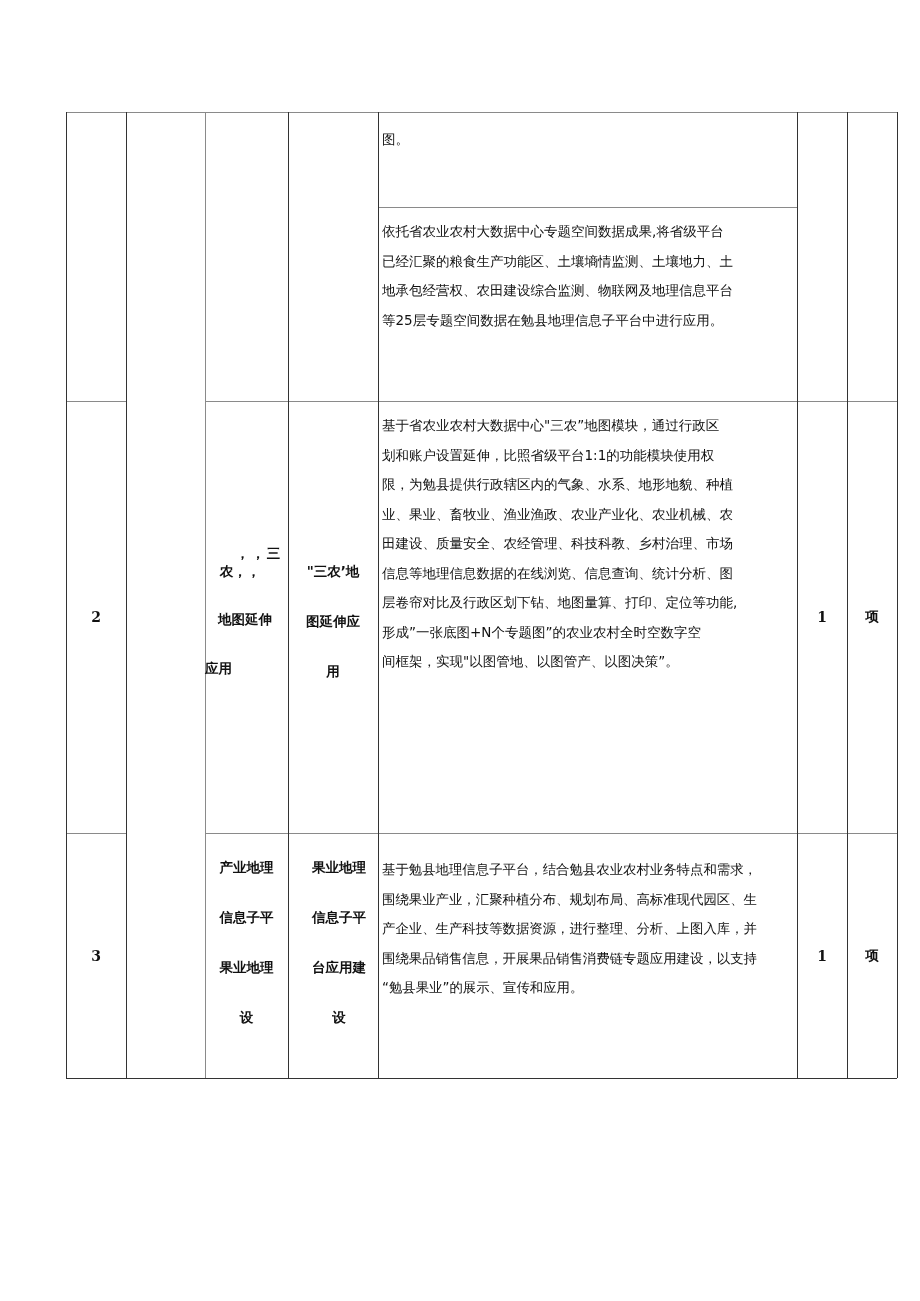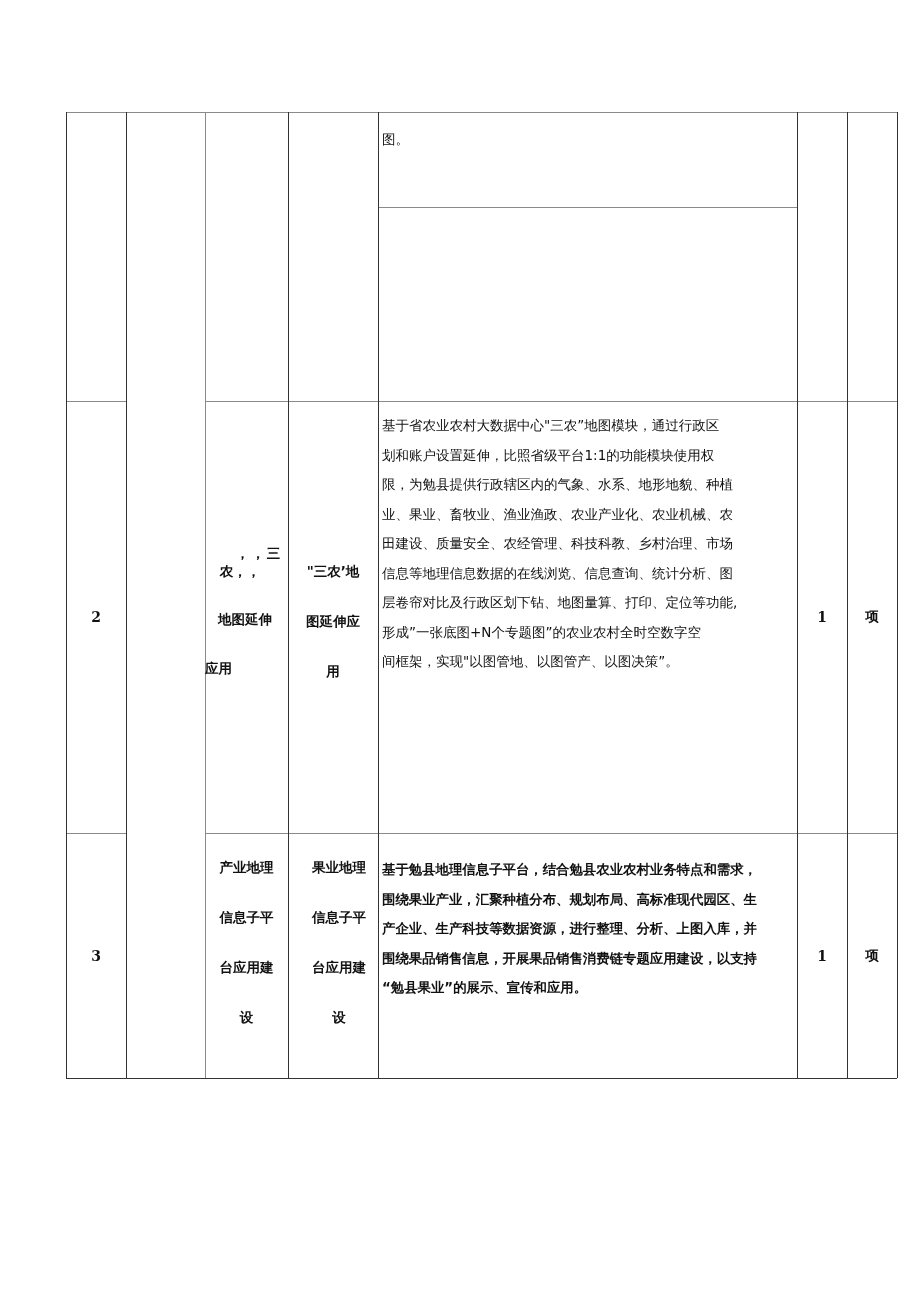--- a/index.html
+++ b/index.html
@@ -5,21 +5,21 @@
   html, body { margin:0; padding:0; background:#ffffff; }
   body { width:920px; height:1301px; position:relative; overflow:hidden;
          font-family: "DejaVu Sans", "Liberation Sans", sans-serif; color:#111; }
   .page { position:absolute; left:0; top:0; width:920px; height:1301px; }
   .vl { position:absolute; width:0; border-left:1.3px solid #333; }
   .vl.gray { border-left-color:#8a8a8a; }
   .hl { position:absolute; height:0; border-top:1.3px solid #8a8a8a; }
   .hl.dark { border-top-color:#333; }
   .cell { position:absolute; box-sizing:border-box; }
   .desc { font-size:13.5px; line-height:29.5px; padding-left:4px; white-space:pre-line; }
-  .desc.bold { font-weight:bold; font-size:13.8px; line-height:29.5px; }
+  .desc.bold { font-weight:normal; font-size:13.8px; line-height:29.5px; }
   .center-text { display:flex; align-items:center; justify-content:center; text-align:center;
                  font-weight:bold; font-size:13.5px; }
   .stack { font-weight:bold; font-size:13.5px; text-align:center; line-height:50px; white-space:pre-line; }
   .num { font-family: "DejaVu Serif", "Liberation Serif", serif; font-weight:bold; font-size:14px; }
 </style>
 </head>
 <body>
 
 <div class="page">
 
@@ -34,20 +34,24 @@
   <div class="vl" style="left:66px; top:112px; height:966px;"></div>
   <div class="vl" style="left:126px; top:112px; height:966px;"></div>
   <div class="vl gray" style="left:205px; top:112px; height:966px;"></div>
   <div class="vl" style="left:288px; top:112px; height:966px;"></div>
   <div class="vl" style="left:378px; top:112px; height:966px;"></div>
   <div class="vl" style="left:797px; top:112px; height:966px;"></div>
   <div class="vl" style="left:847px; top:112px; height:966px;"></div>
   <div class="vl" style="left:897px; top:112px; height:966px;"></div>
 
   <div class="cell desc" style="left:378px; top:125px; width:419px;">图。</div>
+  <div class="cell desc" style="left:378px; top:217px; width:419px;">依托省农业农村大数据中心专题空间数据成果,将省级平台
+已经汇聚的粮食生产功能区、土壤墒情监测、土壤地力、土
+地承包经营权、农田建设综合监测、物联网及地理信息平台
+等25层专题空间数据在勉县地理信息子平台中进行应用。</div>
 
   <div class="cell center-text num" style="left:66px; top:401px; width:60px; height:432px;">2</div>
 
   <div class="cell" style="left:205px; top:545px; width:83px; font-weight:bold; font-size:13.5px; text-align:center;">
     <div style="position:absolute; left:24px; top:0; width:60px; text-align:center; letter-spacing:2px;">，，三</div>
     <div style="position:absolute; left:10px; top:18px; width:50px; text-align:center;">农，，</div>
     <div style="position:absolute; left:-3px; top:66px; width:70px; text-align:right;">地图延伸</div>
     <div style="position:absolute; left:0; top:115px; width:83px; text-align:left;">应用</div>
   </div>
 
@@ -65,21 +69,21 @@
 形成”一张底图+N个专题图”的农业农村全时空数字空
 间框架，实现"以图管地、以图管产、以图决策”。</div>
 
   <div class="cell center-text num" style="left:797px; top:401px; width:50px; height:432px;">1</div>
   <div class="cell center-text" style="left:847px; top:401px; width:50px; height:432px;">项</div>
 
   <div class="cell center-text num" style="left:66px; top:833px; width:60px; height:245px;">3</div>
 
   <div class="cell stack" style="left:205px; top:842px; width:83px;">产业地理
 信息子平
-台应用建
+果业地理
 设</div>
 
   <div class="cell stack" style="left:294px; top:842px; width:90px;">果业地理
 信息子平
 台应用建
 设</div>
 
   <div class="cell desc bold" style="left:378px; top:855px; width:419px; font-size:13.4px;">基于勉县地理信息子平台，结合勉县农业农村业务特点和需求，
 围绕果业产业，汇聚种植分布、规划布局、高标准现代园区、生
 产企业、生产科技等数据资源，进行整理、分析、上图入库，并

